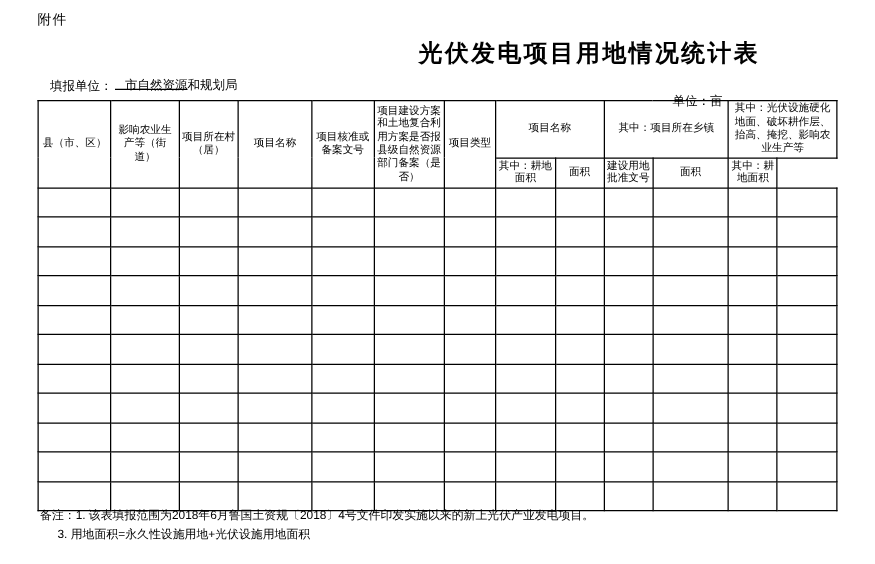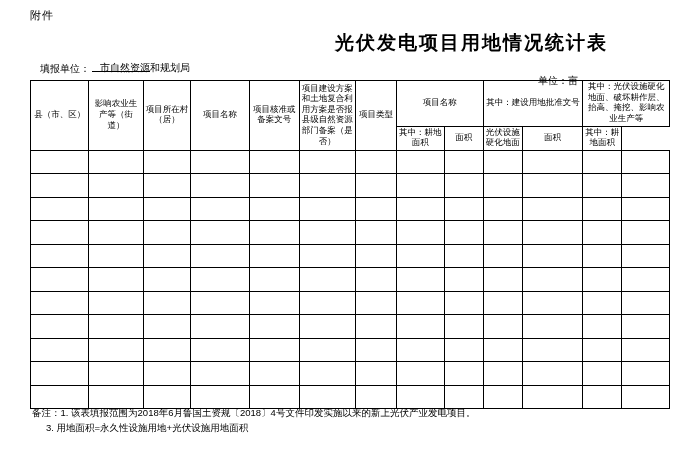--- a/index.html
+++ b/index.html
@@ -153,27 +153,27 @@
     <thead>
       <tr>
         <th rowspan="2" class="h-tall">县（市、区）</th>
         <th rowspan="2">影响农业生产等（街道）</th>
         <th rowspan="2">项目所在村（居）</th>
         <th rowspan="2">项目名称</th>
         <th rowspan="2">项目核准或备案文号</th>
         <th rowspan="2">项目建设方案和土地复合利用方案是否报县级自然资源部门备案（是否）</th>
         <th rowspan="2">项目类型</th>
         <th colspan="2" class="h-mid">项目名称</th>
-        <th colspan="2">其中：建设用地批准文号</th>
+        <th colspan="2">其中：项目所在乡镇</th>
         <th colspan="2">其中：光伏设施硬化地面、破坏耕作层、抬高、掩挖、影响农业生产等</th>
       </tr>
       <tr>
         <th>其中：耕地面积</th>
         <th>面积</th>
-        <th>光伏设施硬化地面</th>
+        <th>建设用地批准文号</th>
         <th>面积</th>
         <th>其中：耕地面积</th>
       </tr>
     </thead>
     <tbody>
         <tr class="data-row">
           <td>&nbsp;</td>
           <td>&nbsp;</td>
           <td>&nbsp;</td>
           <td>&nbsp;</td>

